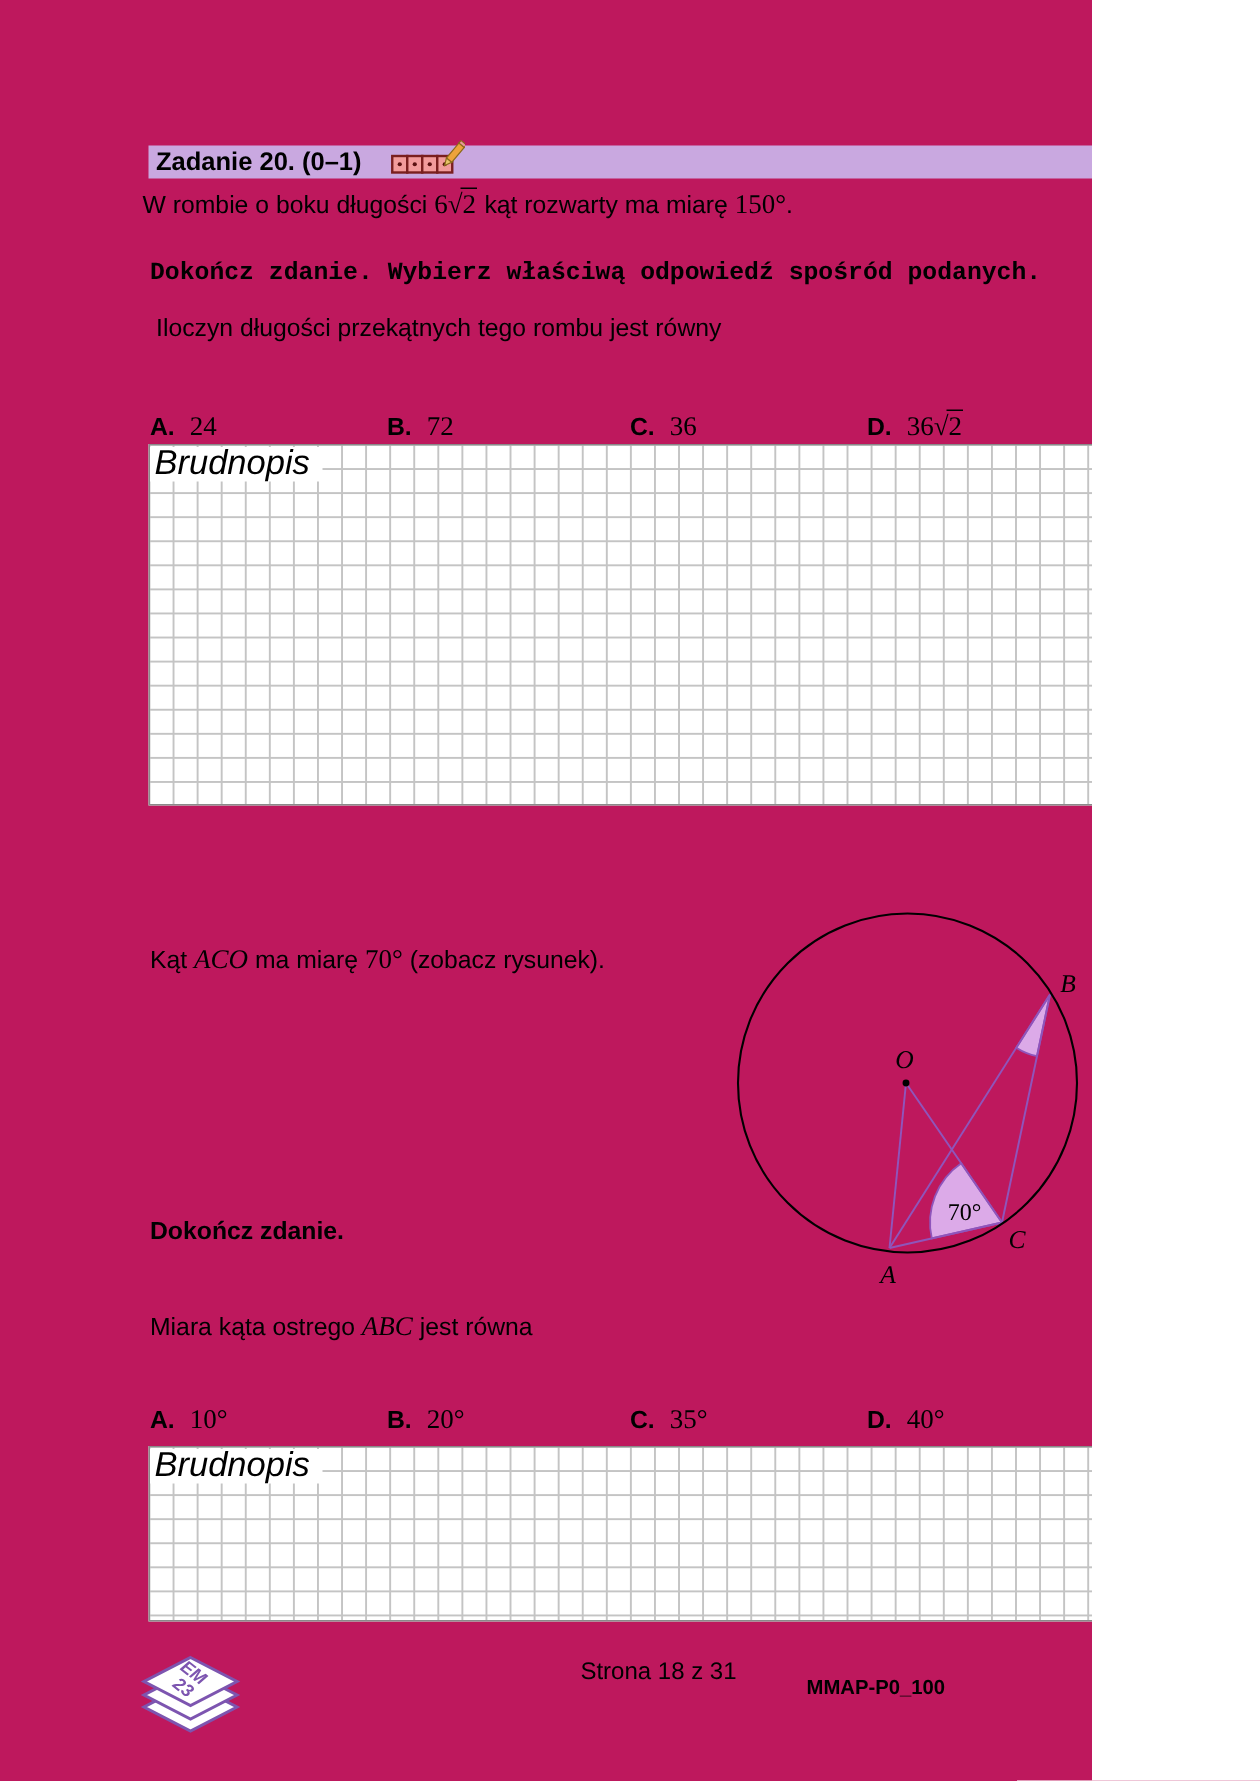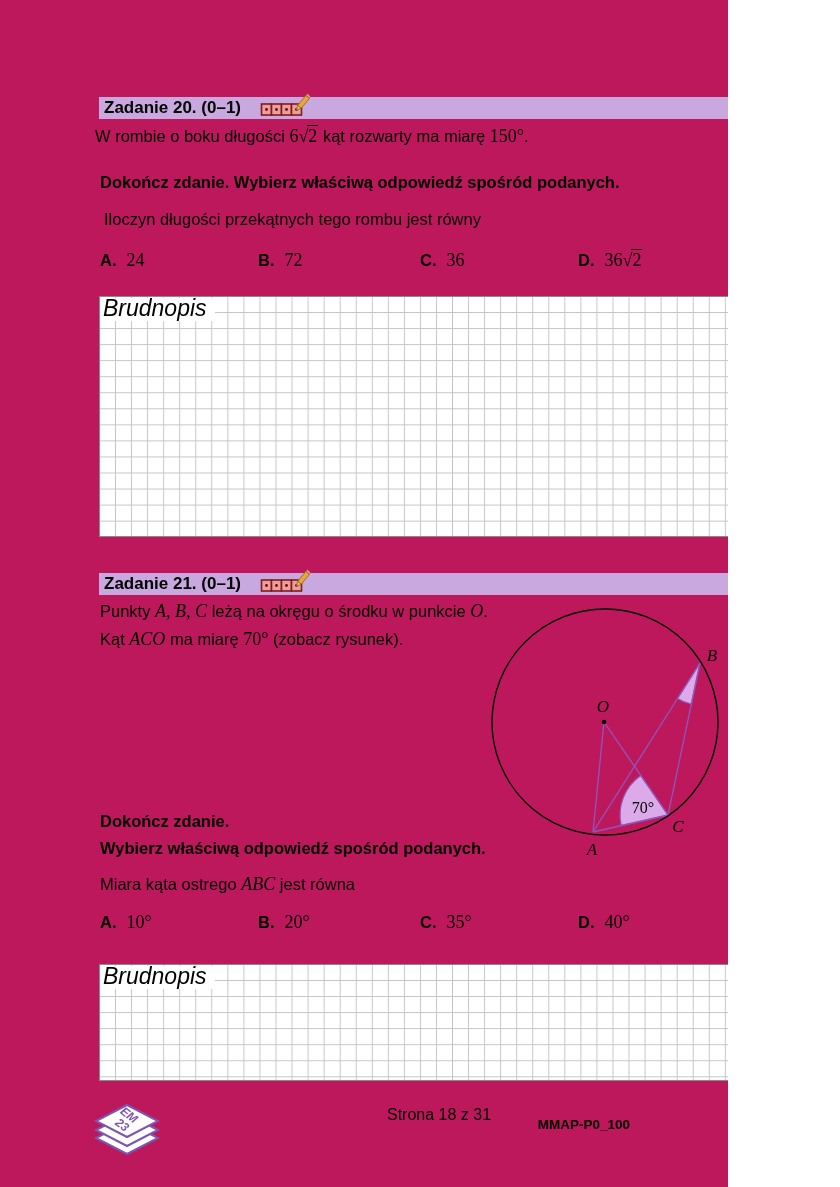--- a/index.html
+++ b/index.html
@@ -27,21 +27,21 @@
     left:99px;width:643px;height:22px;background:var(--header_bg);
     display:flex;align-items:center;padding-left:5px;
   }
   .task-title{font-weight:bold;font-size:17px;line-height:22px;}
   .task-icon{margin-left:19px;position:relative;top:-2px;}
   .body-text{font-size:16.5px;line-height:24px;}
   .bold{font-weight:bold;}
   .math{font-family:"Liberation Serif","DejaVu Serif",serif;font-size:18px;}
   .mvar{font-family:"Liberation Serif","DejaVu Serif",serif;font-size:18px;font-style:italic;}
   .radicand{border-top:1.4px solid #000;margin-left:-1px;padding:0 1px;}
-  .answers-row{left:99px;width:643px;height:28px;}
+  .answers-row{left:99px;width:643px;height:28px;margin-top:24px;}
   .answer{position:absolute;top:0;white-space:nowrap;}
   .answer .letter{font-weight:bold;font-size:16.5px;margin-right:10px;}
   .answer .val{font-family:"Liberation Serif","DejaVu Serif",serif;font-size:18px;}
   .scratch{
     left:99px;width:642px;border:1px solid var(--grid_border);background:#fff;
     background-image:
       linear-gradient(to right,var(--grid_line) 1px,transparent 1px),
       linear-gradient(to bottom,var(--grid_line) 1px,transparent 1px);
     background-size:16.05px 16.05px;background-position:-1px -1px;
   }
@@ -78,62 +78,36 @@
     </svg>
   </div>
 
   <div class="abs body-text" style="left:83px;top:124px;margin-left:12px;">
     <span>W rombie o boku długości </span>
     <span class="math">6</span><span class="math">√</span><span class="math radicand">2</span>
     <span> kąt rozwarty ma miarę </span>
     <span class="math">150°</span><span>.</span>
   </div>
 
-  <div class="abs body-text bold" style="left:100px;top:170px;">Dokończ zdanie. Wybierz właściwą odpowiedź spośród podanych.</div>
+  <div class="abs body-text bold" style="left:100px;top:170px;font-family:Liberation Mono, monospace;">Dokończ zdanie. Wybierz właściwą odpowiedź spośród podanych.</div>
 
   <div class="abs body-text" style="left:104px;top:207px;">Iloczyn długości przekątnych tego rombu jest równy</div>
 
   <div class="abs answers-row" style="top:250px;">
     <span class="answer" style="left:1px;"><span class="letter">A.</span><span class="val">24</span></span>
     <span class="answer" style="left:159px;"><span class="letter">B.</span><span class="val">72</span></span>
     <span class="answer" style="left:321px;"><span class="letter">C.</span><span class="val">36</span></span>
     <span class="answer" style="left:479px;"><span class="letter">D.</span><span class="val">36</span><span class="val">√</span><span class="val radicand">2</span></span>
   </div>
 
   <div class="abs scratch" style="top:296px;height:241px;">
     <span class="scratch-label">Brudnopis</span>
   </div>
 
-  <div class="abs task-header" style="top:573px;">
-    <span class="task-title">Zadanie 21. (0–1)</span>
-    <svg class="task-icon" width="50" height="28" viewBox="0 0 50 28">
-      <g>
-        <rect x="1.5" y="12" width="10" height="11" style="fill:var(--icon_square_fill);stroke:var(--icon_square_border);stroke-width:1.6"></rect>
-        <rect x="11.5" y="12" width="10" height="11" style="fill:var(--icon_square_fill);stroke:var(--icon_square_border);stroke-width:1.6"></rect>
-        <rect x="21.5" y="12" width="10" height="11" style="fill:var(--icon_square_fill);stroke:var(--icon_square_border);stroke-width:1.6"></rect>
-        <rect x="31.5" y="12" width="10" height="11" style="fill:var(--icon_square_fill);stroke:var(--icon_square_border);stroke-width:1.6"></rect>
-        <circle cx="6.5" cy="17.5" r="1.4" fill="#5a1010"></circle>
-        <circle cx="16.5" cy="17.5" r="1.4" fill="#5a1010"></circle>
-        <circle cx="26.5" cy="17.5" r="1.4" fill="#5a1010"></circle>
-        <circle cx="36.5" cy="17.5" r="1.4" fill="#5a1010"></circle>
-      </g>
-      <g transform="rotate(40 43 10)">
-        <rect x="41" y="3" width="4.6" height="13" style="fill:var(--pencil_yellow);stroke:var(--pencil_outline);stroke-width:0.8"></rect>
-        <polygon points="41,16 45.6,16 43.3,20.6" style="fill:#e8c46a;stroke:var(--pencil_outline);stroke-width:0.8"></polygon>
-        <rect x="41" y="0.8" width="4.6" height="2.2" style="fill:var(--eraser_pink);stroke:var(--pencil_outline);stroke-width:0.8"></rect>
-      </g>
-    </svg>
-  </div>
 
-  <div class="abs body-text" style="left:100px;top:599px;">
-    <span>Punkty </span>
-    <span class="mvar">A</span><span class="math">, </span><span class="mvar">B</span><span class="math">, </span><span class="mvar">C</span>
-    <span> leżą na okręgu o środku w punkcie </span>
-    <span class="mvar">O</span><span>.</span>
-  </div>
 
   <div class="abs body-text" style="left:100px;top:627px;">
     <span>Kąt </span>
     <span class="mvar">ACO</span>
     <span> ma miarę </span>
     <span class="math">70°</span><span> (zobacz rysunek).</span>
   </div>
 
   <svg class="abs" style="left:474px;top:598px;" width="280" height="270" viewBox="474 598 280 270">
     <path d="M668,815 L621.2,825.6 A48,48 0 0 1 640.8,775.5 Z" style="fill:var(--purple_fill);stroke:var(--purple_line);stroke-width:1.2"></path>
@@ -146,21 +120,20 @@
     <circle cx="605" cy="722" r="113" fill="none" stroke="#000" stroke-width="1.4"></circle>
     <circle cx="604" cy="722" r="2.3" fill="#000"></circle>
     <text x="603" y="712" text-anchor="middle" font-family="Liberation Serif,DejaVu Serif,serif" font-style="italic" font-size="17">O</text>
     <text x="592" y="855" text-anchor="middle" font-family="Liberation Serif,DejaVu Serif,serif" font-style="italic" font-size="17">A</text>
     <text x="712" y="661" text-anchor="middle" font-family="Liberation Serif,DejaVu Serif,serif" font-style="italic" font-size="17">B</text>
     <text x="678" y="832" text-anchor="middle" font-family="Liberation Serif,DejaVu Serif,serif" font-style="italic" font-size="17">C</text>
     <text x="643" y="813" text-anchor="middle" font-family="Liberation Serif,DejaVu Serif,serif" font-size="16">70°</text>
   </svg>
 
   <div class="abs body-text bold" style="left:100px;top:809px;">Dokończ zdanie.</div>
-  <div class="abs body-text bold" style="left:100px;top:836px;">Wybierz właściwą odpowiedź spośród podanych.</div>
 
   <div class="abs body-text" style="left:100px;top:872px;text-align:right;">
     <span>Miara kąta ostrego </span>
     <span class="mvar">ABC</span>
     <span> jest równa</span>
   </div>
 
   <div class="abs answers-row" style="top:912px;">
     <span class="answer" style="left:1px;"><span class="letter">A.</span><span class="val">10°</span></span>
     <span class="answer" style="left:159px;"><span class="letter">B.</span><span class="val">20°</span></span>

